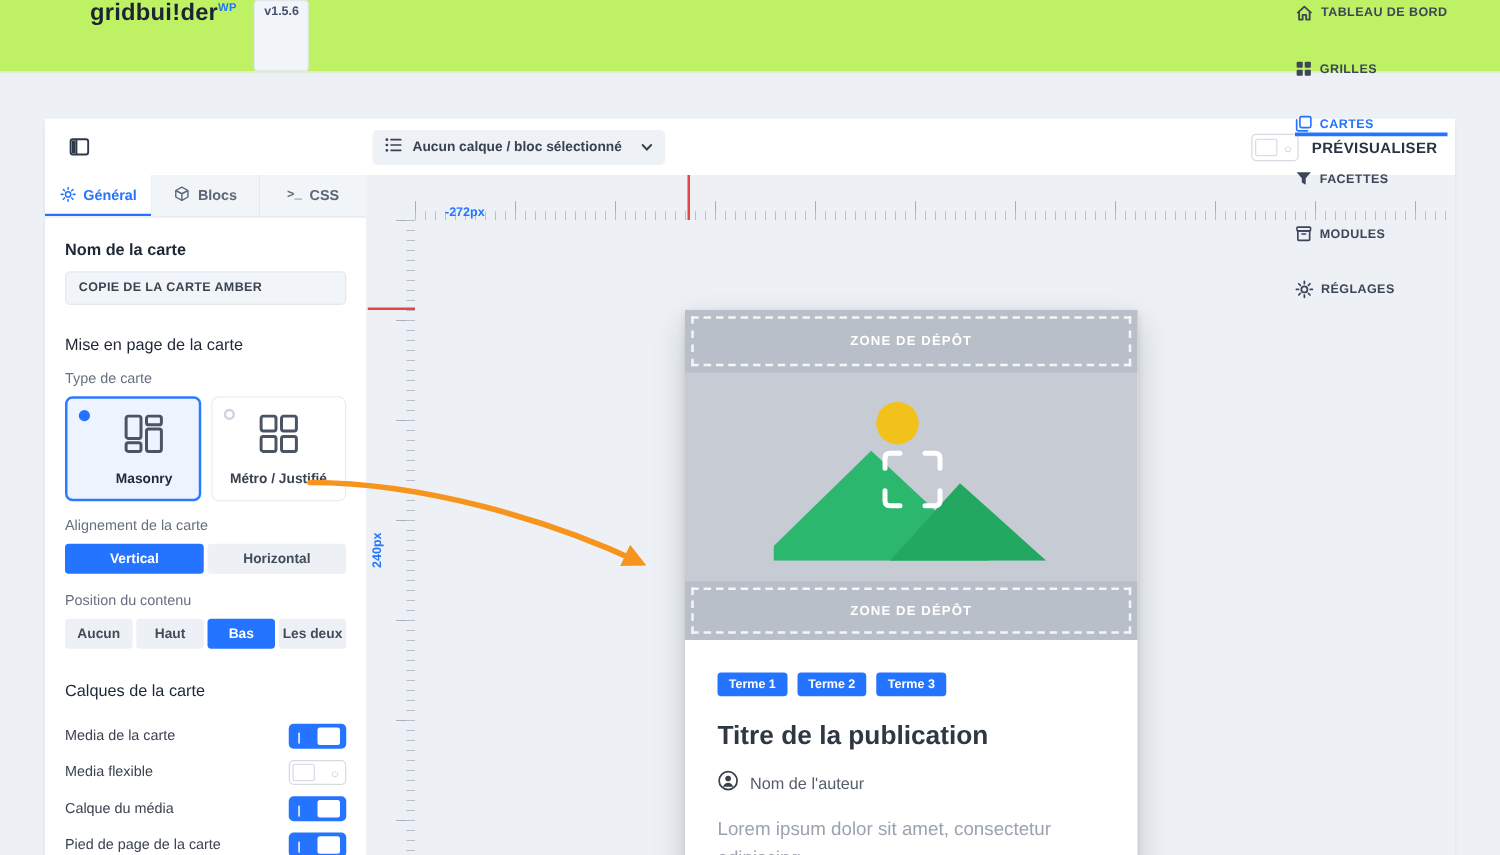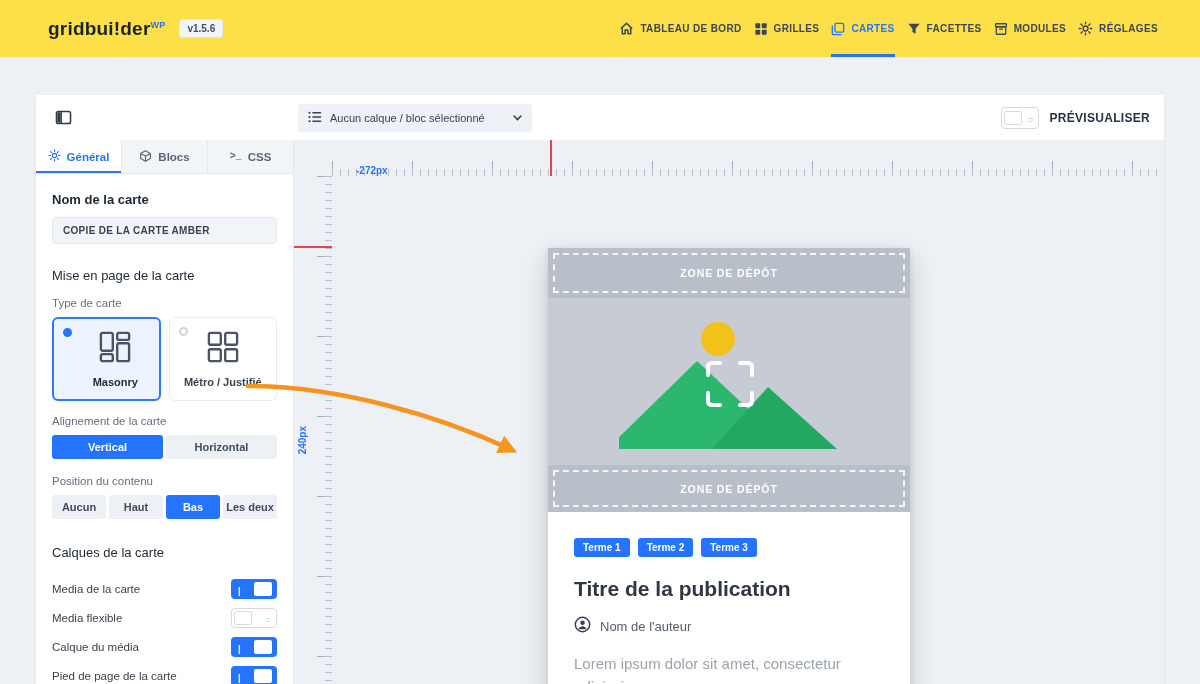--- a/index.html
+++ b/index.html
@@ -1,43 +1,43 @@
 <!DOCTYPE html>
 <html><head>
 <meta charset="utf-8">
 <style>
   * { box-sizing: border-box; margin: 0; padding: 0; }
   html,body { width:1200px; height:684px; overflow:hidden; }
   body { font-family:"Liberation Sans", sans-serif; background:#edf0f4; position:relative; }
 
   
-  .header { position:absolute; top:0; left:0; right:0; height:58px; background:#fde047;
-            border-bottom:1px solid #e8ebf0; display:flex; align-items:center;
-            padding:0 42px 0 48px; z-index:5; }
+  .header { position:absolute; top:0; left:0; right:0; height:58px; background:#bef264;
+            border-bottom:1px solid #e8ebf0; display:flex; 
+            padding:0 42px 0 72px; z-index:5; }
   .logo { font-size:19px; font-weight:800; color:#1c2433; letter-spacing:.2px; cursor:pointer; }
   .logo sup { color:#2474ff; font-size:9px; font-weight:800; }
   .version-chip { margin-left:14px; background:#f1f4f8; border:1px solid #e2e7ee; border-radius:3px;
                   padding:3px 7px; font-size:10px; font-weight:700; color:#44506b; }
-  .nav { margin-left:auto; display:flex; gap:12px; height:100%; }
+  .nav { margin-left:auto; display:flex; gap:24px; height:100%;flex-direction:column; }
   .nav-item { display:flex; align-items:center; gap:6px; font-size:10px; font-weight:700;
               letter-spacing:.35px; color:#3c4658; height:100%; border-bottom:3px solid transparent;
               padding-top:3px; cursor:pointer; }
   .nav-item.active { color:#2474ff; border-bottom-color:#2474ff; }
   .nav-item svg { display:block; }
 
   
   .panel { position:absolute; left:36px; top:95px; width:1128px; height:620px; background:#fff;
            border-radius:4px 4px 0 0; box-shadow:0 1px 3px rgba(20,30,50,.07); display:flex;
            flex-direction:column; }
   .toolbar { height:45px; display:flex; align-items:center; padding:0 14px; background:#fff; }
   .collapse-btn { width:26px; height:24px; display:flex; align-items:center; justify-content:center;
                   cursor:pointer; border-radius:3px; }
   .layer-dropdown { margin-left:222px; width:234px; height:28px; background:#eef1f6; border-radius:4px;
                     display:flex; align-items:center; gap:8px; padding:0 10px; cursor:pointer; }
-  .layer-dropdown .dd-label { font-size:11px; font-weight:400; color:#39424f; white-space:nowrap; }
+  .layer-dropdown .dd-label { font-size:11px; font-weight:700; color:#39424f; white-space:nowrap; }
   .layer-dropdown .chev { margin-left:auto; display:flex; }
   .toolbar-right { margin-left:auto; display:flex; align-items:center; }
   .preview-wrap { display:flex; align-items:center; gap:10px; cursor:pointer; }
   .preview-label { font-size:12px; font-weight:700; letter-spacing:.3px; color:#2a3342; }
   .save-btn { margin-left:22px; height:29px; background:#10ca79; border:none; border-radius:4px;
               display:flex; align-items:center; gap:8px; padding:0 14px; color:#fff; font-size:10.5px;
               font-weight:700; letter-spacing:.4px; cursor:pointer; font-family:inherit; }
 
   .panel-body { flex:1; display:flex; min-height:0; }
 

